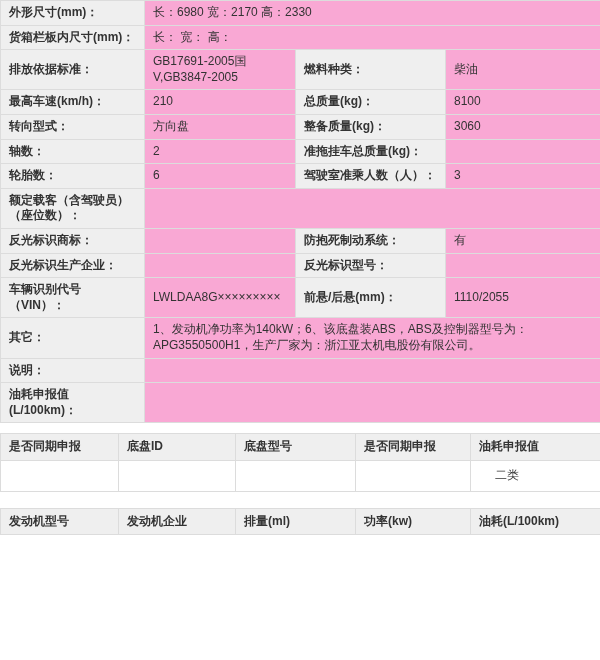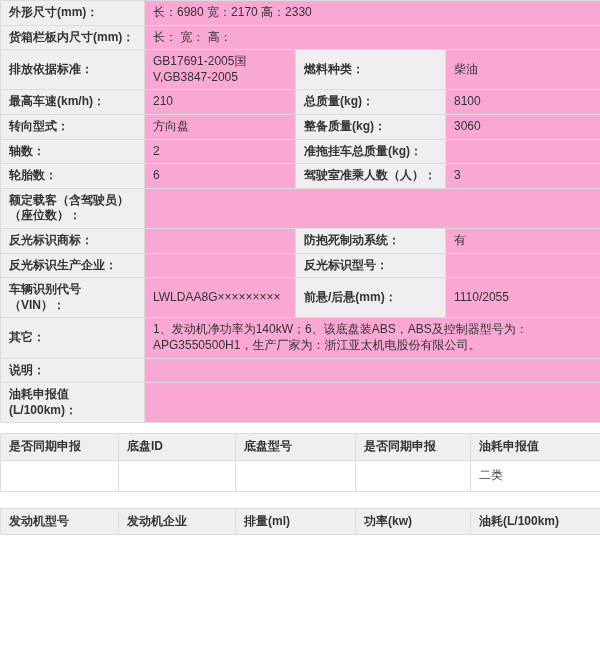--- a/index.html
+++ b/index.html
@@ -36,21 +36,21 @@
     background:var(--label-bg);
     border:1px solid var(--border);
     text-align:left;
     font-weight:bold;
     padding:5px 8px;
     line-height:1.3;
   }
   .grid td{
     border:1px solid var(--border);
     background:#ffffff;
-    padding:5px 8px;
+    padding:5px 24px;
     height:20px;
     vertical-align:middle;
     word-break:break-word;
     line-height:1.3;
   }
 </style>
 </head>
 <body>
 
 <div>

